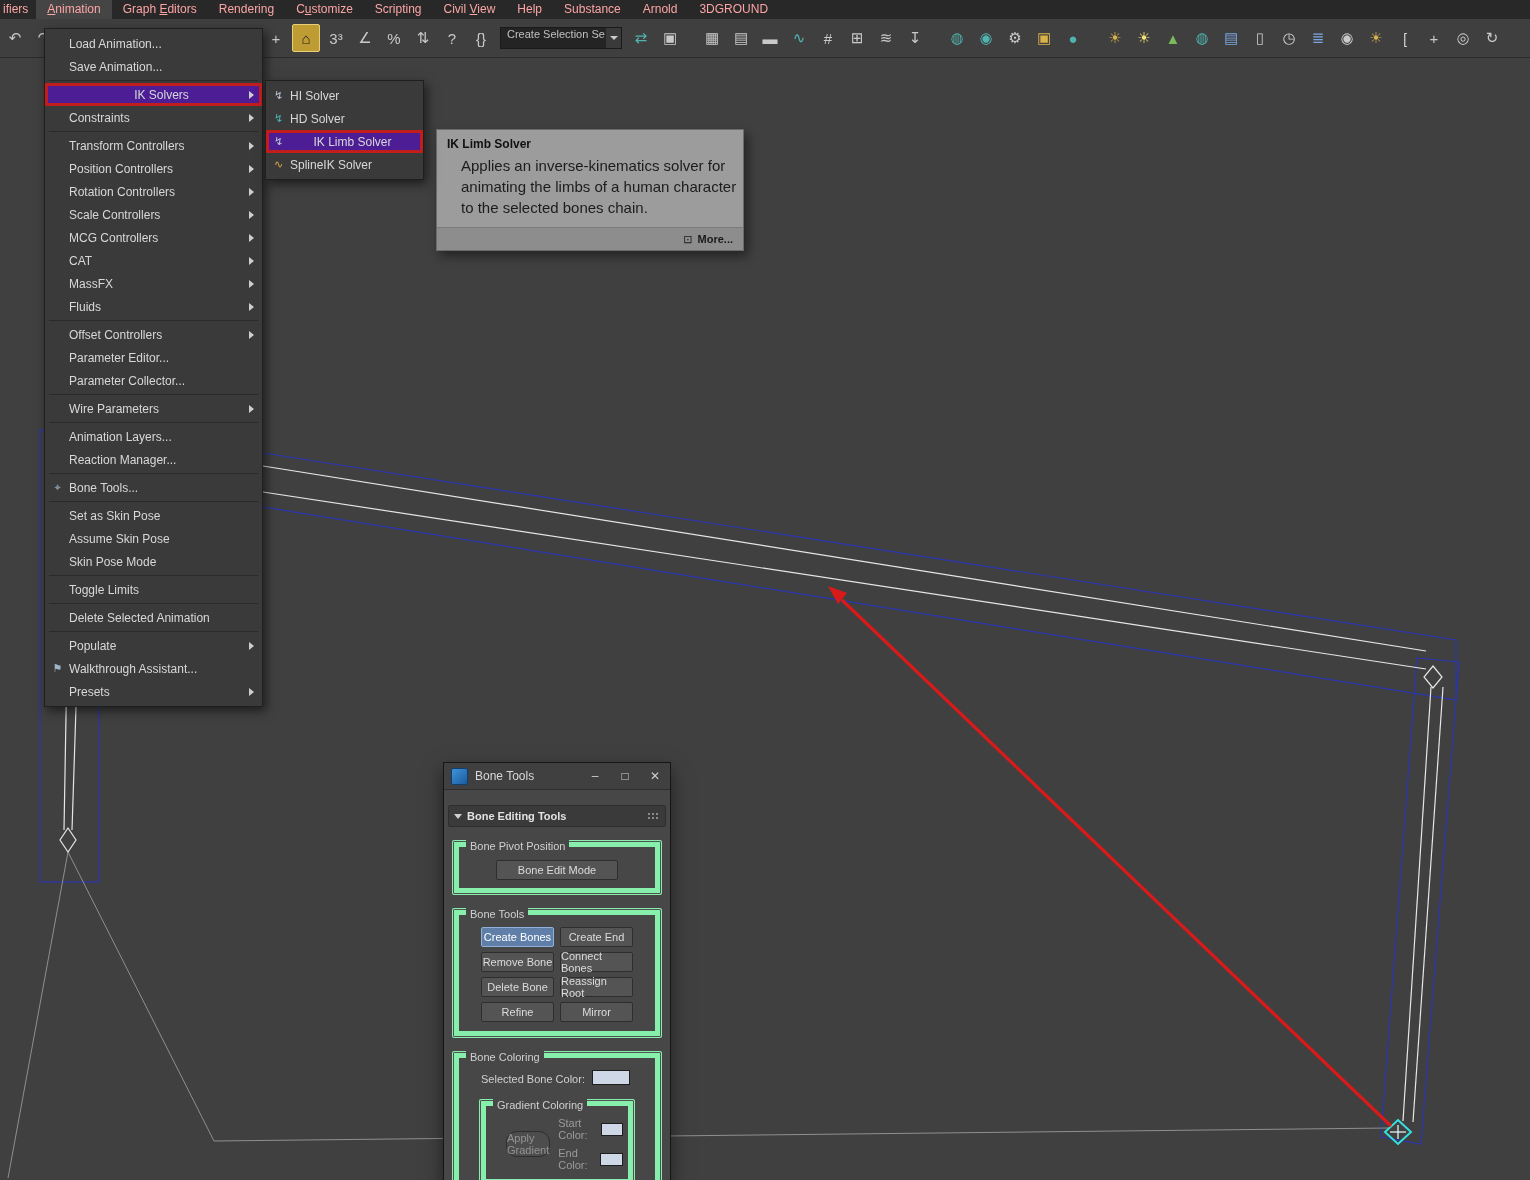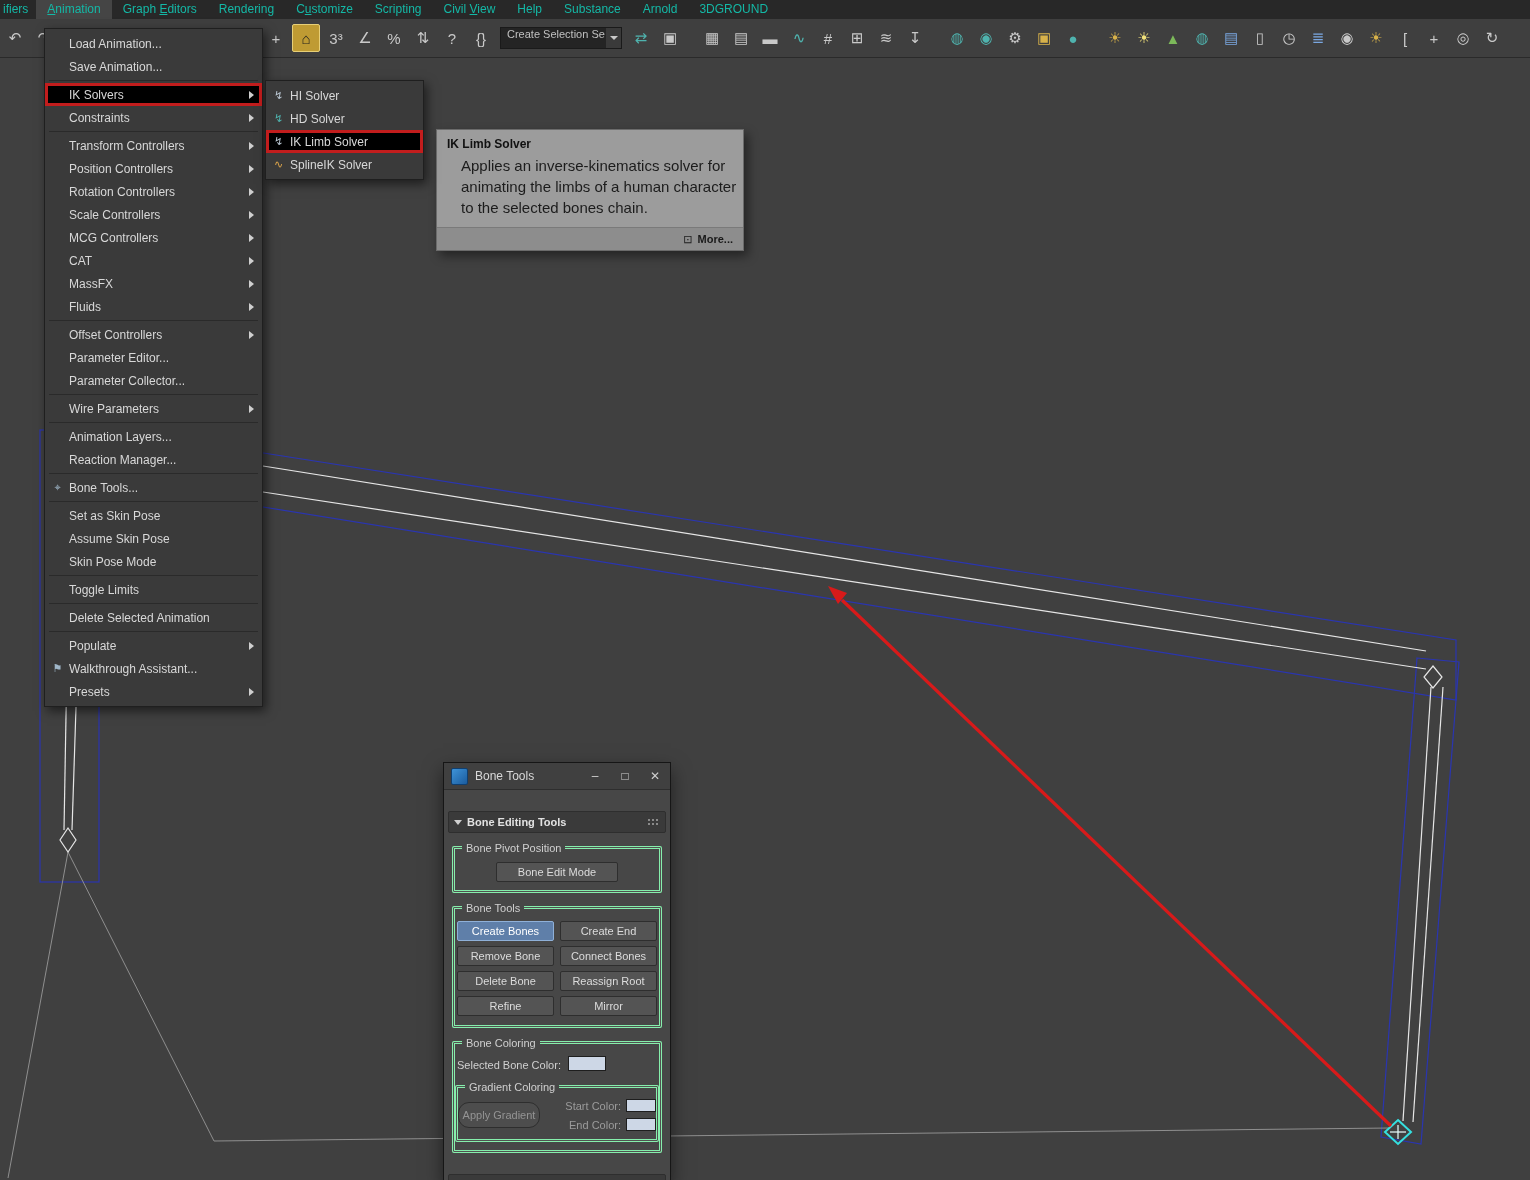--- a/index.html
+++ b/index.html
@@ -4,21 +4,21 @@
 <style>
   html,body{margin:0;padding:0;}
   body{
     width:1530px;height:1180px;position:relative;overflow:hidden;
     background:#404040;font-family:"Liberation Sans",sans-serif;
     -webkit-font-smoothing:antialiased;
   }
   
   .menubar{
     position:absolute;top:0;left:0;right:0;height:19px;background:#282828;
-    display:flex;align-items:center;color:#14b8a6;font-size:12px;z-index:20;
+    display:flex;align-items:center;color:#fca5a5;font-size:12px;z-index:20;
     white-space:nowrap;
   }
   .mb-item{padding:2px 11px;line-height:15px;}
   .mb-item.first{padding-left:3px;padding-right:8px;}
   .mb-item.open{background:#454545;}
   .accel{text-decoration:underline;}
   
   .toolbar{
     position:absolute;top:19px;left:0;right:0;height:38px;background:#3f3f3f;
     border-bottom:1px solid #2a2a2a;display:flex;align-items:center;gap:3px;
@@ -55,21 +55,21 @@
   .submenu-panel{
     position:absolute;left:265px;top:80px;width:157px;background:#3a3a3a;
     border:1px solid #1f1f1f;box-shadow:3px 4px 10px rgba(0,0,0,.55);
     z-index:31;padding:3px 0;
   }
   .mi{
     height:23px;display:flex;align-items:center;color:#d8d8d8;font-size:12px;
     position:relative;padding-left:24px;padding-right:8px;
   }
   .mi-icon{position:absolute;left:4px;width:17px;text-align:center;font-size:11px;color:#9fb6c8;}
-  .mi.hl{background:#000000;}
+  .mi.hl{background:#4c1d95;justify-content:center;}
   .mi.redbox{box-shadow:inset 0 0 0 3px #c21d1d;}
   .mi.sub::after{
     content:"";position:absolute;right:8px;top:8px;
     border-left:5px solid #cfcfcf;border-top:4px solid transparent;border-bottom:4px solid transparent;
   }
   .mi.sep{height:5px;padding:0;}
   .mi.sep::before{content:"";display:block;width:calc(100% - 8px);margin:2px 4px;border-top:1px solid #2a2a2a;}
   .smi .mi-icon{color:#b9c6d2;}
   .smi.teal .mi-icon{color:#4fb3ae;}
   .smi.orange .mi-icon{color:#d8a24a;}
@@ -92,38 +92,38 @@
     font-size:11px;color:#d0d0d0;
   }
   .dialog-titlebar{
     height:26px;background:#404040;border-bottom:1px solid #2e2e2e;display:flex;align-items:center;
     color:#d8d8d8;font-size:12px;padding-left:7px;gap:7px;
   }
   .app-icon{width:15px;height:15px;border-radius:2px;background:linear-gradient(135deg,#3e93d8,#1b5c9e);border:1px solid #0f3f70;}
   .win-btns{margin-left:auto;display:flex;height:100%;}
   .win-btn{width:30px;height:100%;display:flex;align-items:center;justify-content:center;color:#cfcfcf;font-size:12px;}
   .rollout-header{
-    height:20px;margin:21px 4px 0;background:#3a3a3a;border:1px solid #2e2e2e;border-radius:2px;
+    height:20px;margin:15px 4px 0;background:#3a3a3a;border:1px solid #2e2e2e;border-radius:2px;
     display:flex;align-items:center;font-weight:bold;color:#e2e2e2;padding-left:18px;position:relative;
   }
   .rollout-header.expanded::before{
     content:"";position:absolute;left:5px;top:8px;
     border-top:5px solid #cfcfcf;border-left:4px solid transparent;border-right:4px solid transparent;
   }
   .rollout-header.collapsed::before{
     content:"";position:absolute;left:7px;top:6px;
     border-left:5px solid #cfcfcf;border-top:4px solid transparent;border-bottom:4px solid transparent;
   }
   .grip{
     width:13px;height:9px;margin-left:auto;margin-right:5px;
     background:radial-gradient(circle,#8a8a8a 28%,transparent 32%);background-size:4px 4px;
   }
   .group{
-    border:3px solid #86efac;outline:1px solid #515151;outline-offset:-2px;
-    margin:13px 8px 0;position:relative;padding:11px 0 8px;border-radius:2px;
+    border:7px solid #86efac;outline:1px solid #515151;outline-offset:-2px;
+    margin:13px 8px 0;position:relative;padding:11px 20px 8px;border-radius:2px;
   }
   .group-label{position:absolute;top:-7px;left:7px;background:#474747;padding:0 4px;color:#d0d0d0;}
   .btn{
     background:#545454;border:1px solid #2e2e2e;color:#dcdcdc;height:18px;border-radius:2px;
     display:flex;align-items:center;justify-content:center;font-size:11px;
   }
   .btn.active{background:#5f7fa9;border-color:#8fb0d8;color:#ffffff;}
   .btn.disabled{color:#949494;background:#4d4d4d;}
   .bem-btn{width:120px;margin:2px auto 0;}
   .btn-grid{display:grid;grid-template-columns:1fr 1fr;gap:5px 6px;padding:1px 2px;}

